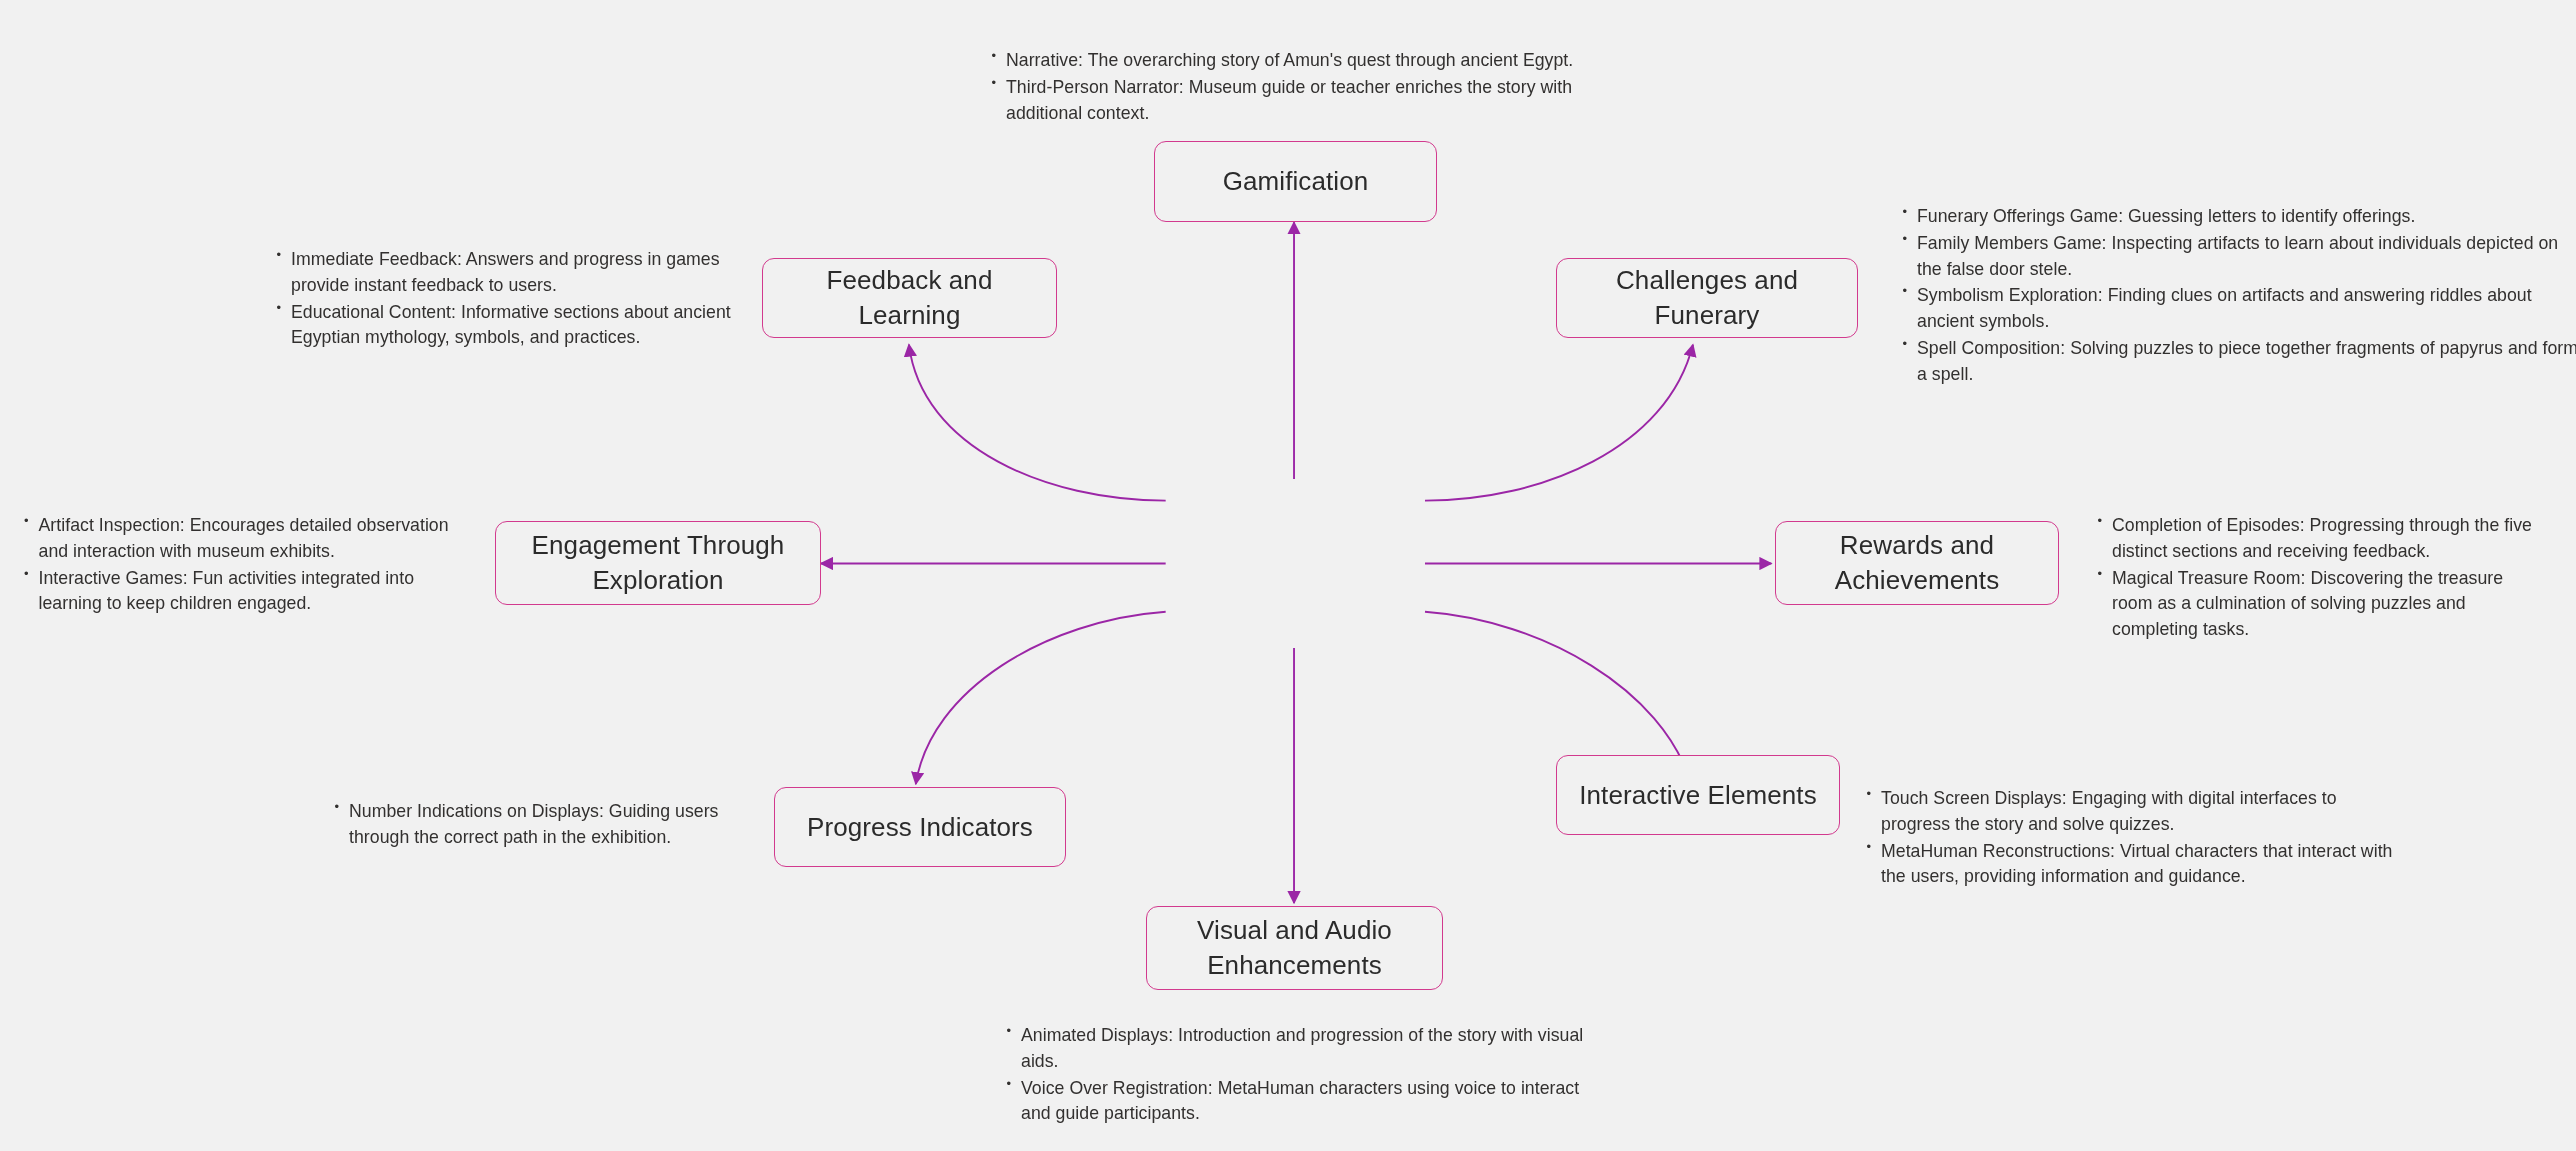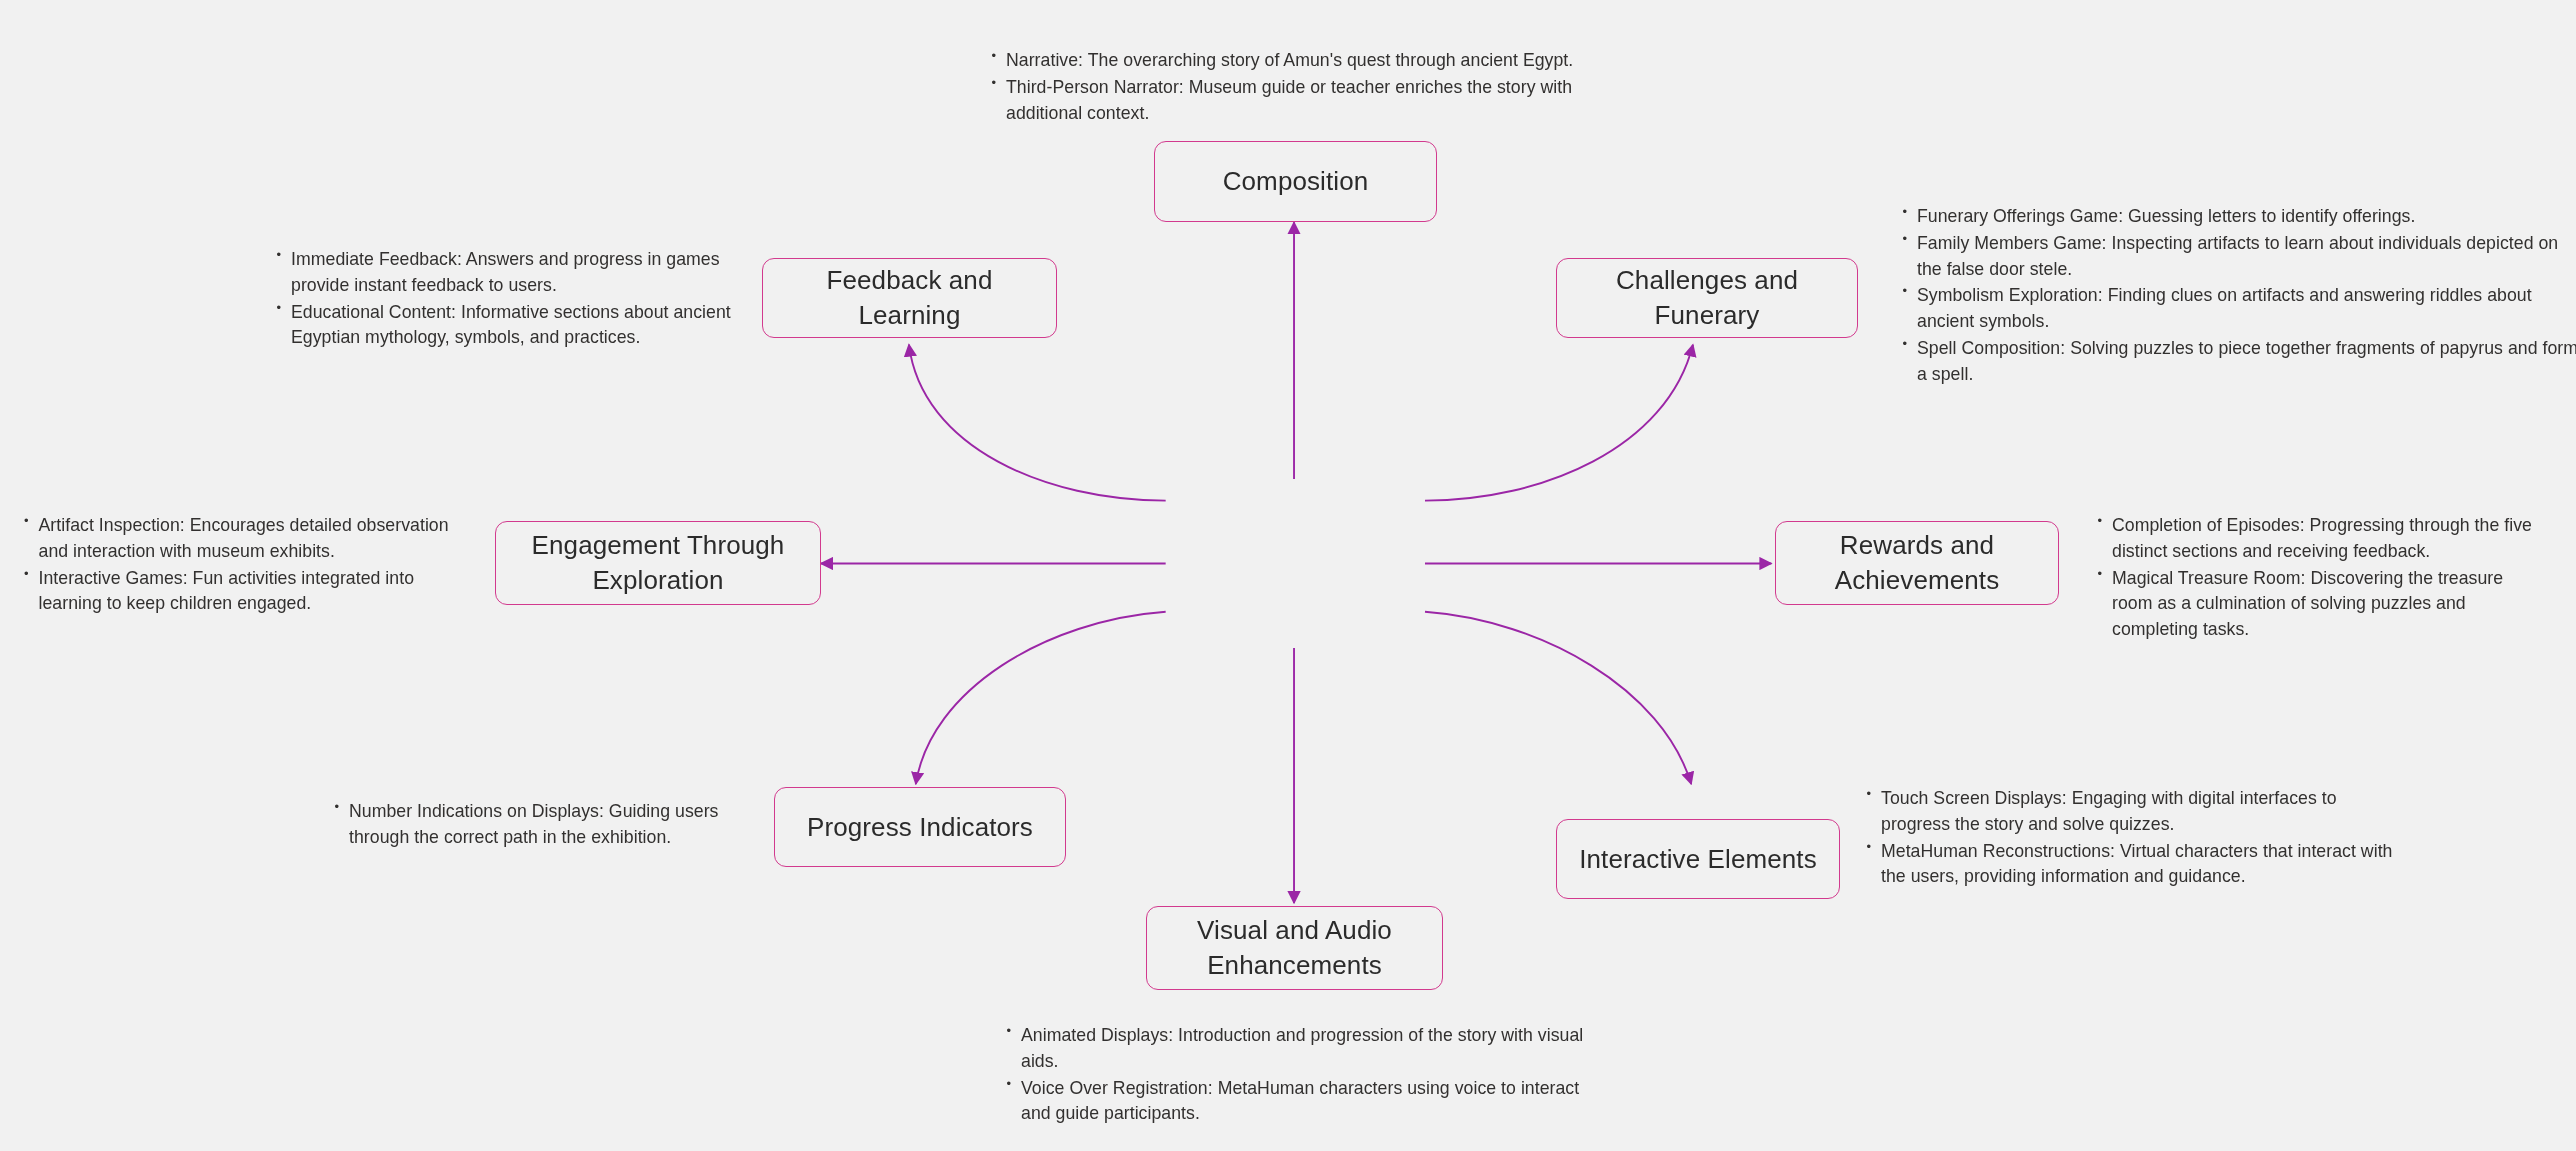--- a/index.html
+++ b/index.html
@@ -105,21 +105,21 @@
       <path d="M 1353 710 C 1215 720 1080 800 1063 910"></path>
 
       <path d="M 1654 710 C 1790 720 1930 800 1963 910"></path>
 
       <path d="M 1502 752 L 1502 1048"></path>
     </g>
   </svg>
 
 
   <div class="node" style="left:1154px; top:141px; width:283px; height:81px;">
-    <span class="label">Composition</span>
+    <span class="label">Gamification</span>
   </div>
   <div class="notes" style="left:989px; top:48px; width:603px;">
     <ul>
       <li>Narrative: The overarching story of Amun's quest through ancient Egypt.</li>
       <li>Third-Person Narrator: Museum guide or teacher enriches the story with additional context.</li>
     </ul>
   </div>
 
   <div class="node" style="left:762px; top:258px; width:295px; height:80px;">
     <span class="label">Feedback and Learning</span>
@@ -167,21 +167,21 @@
 
   <div class="node" style="left:774px; top:787px; width:292px; height:80px;">
     <span class="label">Progress Indicators</span>
   </div>
   <div class="notes" style="left:332px; top:799px; width:414px;">
     <ul>
       <li>Number Indications on Displays: Guiding users through the correct path in the exhibition.</li>
     </ul>
   </div>
 
-  <div class="node" style="left:1556px; top:819px; width:284px; height:80px;">
+  <div class="node" style="left:1556px; top:755px; width:284px; height:80px;">
     <span class="label">Interactive Elements</span>
   </div>
   <div class="notes" style="left:1864px; top:786px; width:534px;">
     <ul>
       <li>Touch Screen Displays: Engaging with digital interfaces to progress the story and solve quizzes.</li>
       <li>MetaHuman Reconstructions: Virtual characters that interact with the users, providing information and guidance.</li>
     </ul>
   </div>
 
   <div class="node" style="left:1146px; top:906px; width:297px; height:84px;">

